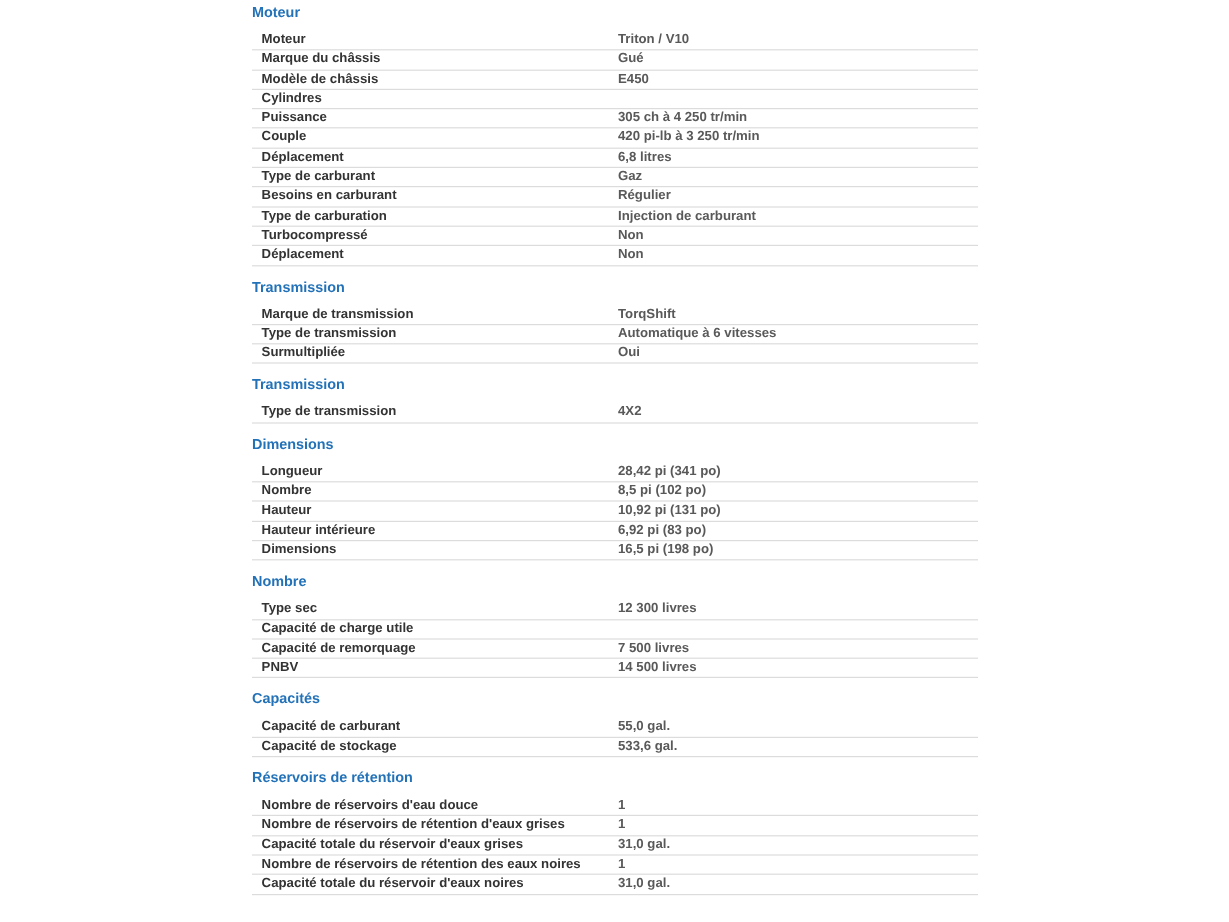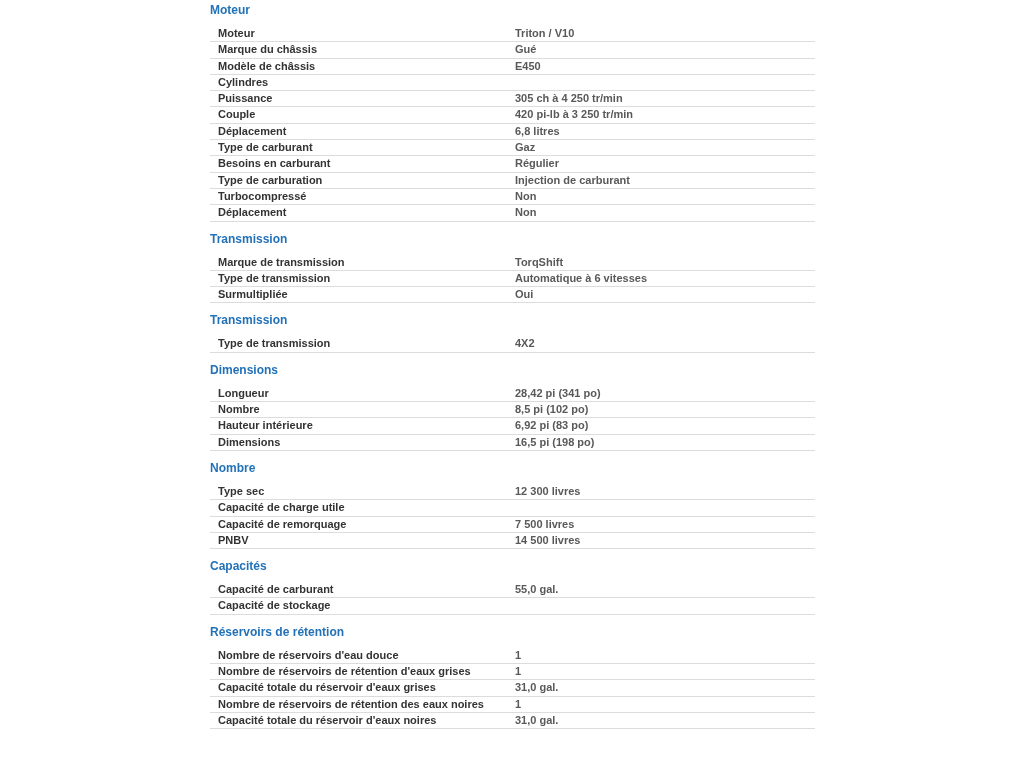--- a/index.html
+++ b/index.html
@@ -147,20 +147,24 @@
       <div class="spec-table">
         <div class="spec-row">
           <span class="spec-label">Longueur</span>
           <span class="spec-value">28,42 pi (341 po)</span>
         </div>
         <div class="spec-row">
           <span class="spec-label">Nombre</span>
           <span class="spec-value">8,5 pi (102 po)</span>
         </div>
         <div class="spec-row">
+          <span class="spec-label">Hauteur</span>
+          <span class="spec-value">10,92 pi (131 po)</span>
+        </div>
+        <div class="spec-row">
           <span class="spec-label">Hauteur intérieure</span>
           <span class="spec-value">6,92 pi (83 po)</span>
         </div>
         <div class="spec-row">
           <span class="spec-label">Dimensions</span>
           <span class="spec-value">16,5 pi (198 po)</span>
         </div>
       </div>
     </section>
     <section class="spec-section">
@@ -185,20 +189,21 @@
     </section>
     <section class="spec-section">
       <h3 class="section-title">Capacités</h3>
       <div class="spec-table">
         <div class="spec-row">
           <span class="spec-label">Capacité de carburant</span>
           <span class="spec-value">55,0 gal.</span>
         </div>
         <div class="spec-row">
           <span class="spec-label">Capacité de stockage</span>
+          <span class="spec-value">533,6 gal.</span>
         </div>
       </div>
     </section>
     <section class="spec-section">
       <h3 class="section-title">Réservoirs de rétention</h3>
       <div class="spec-table">
         <div class="spec-row">
           <span class="spec-label">Nombre de réservoirs d'eau douce</span>
           <span class="spec-value">1</span>
         </div>

